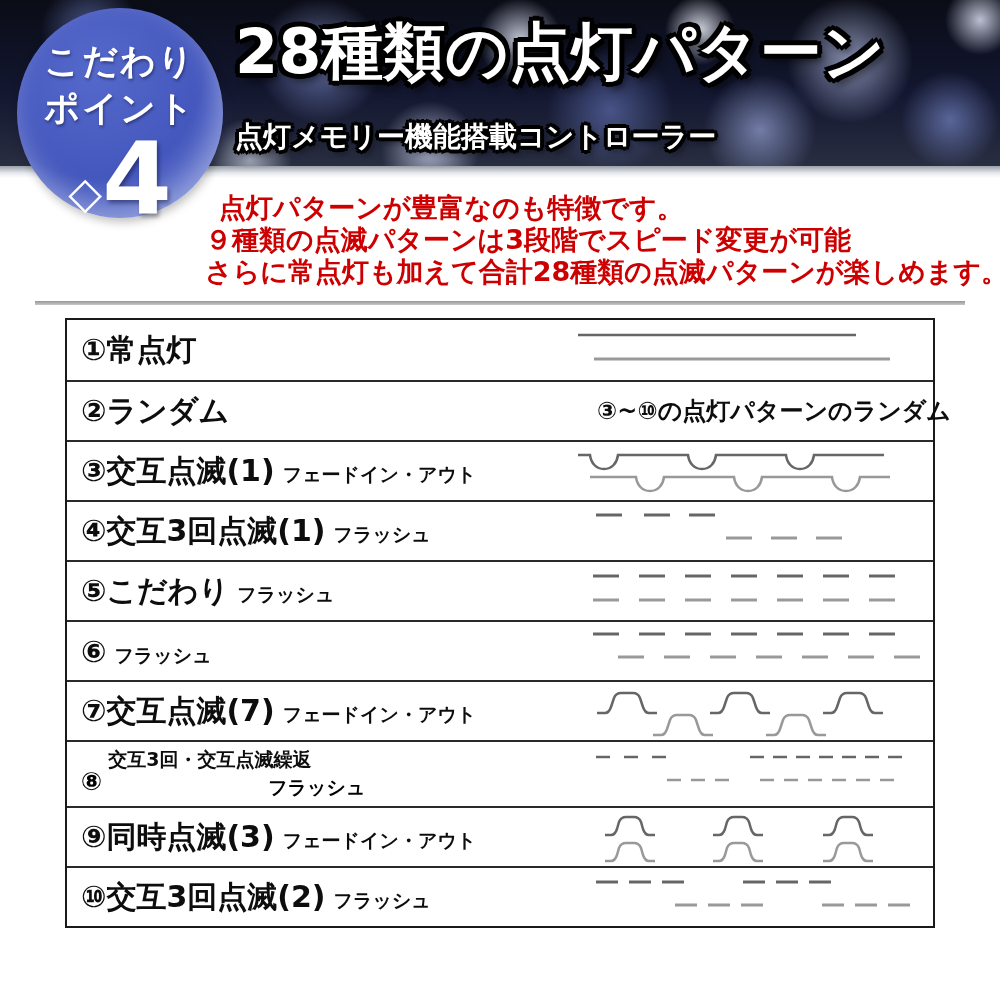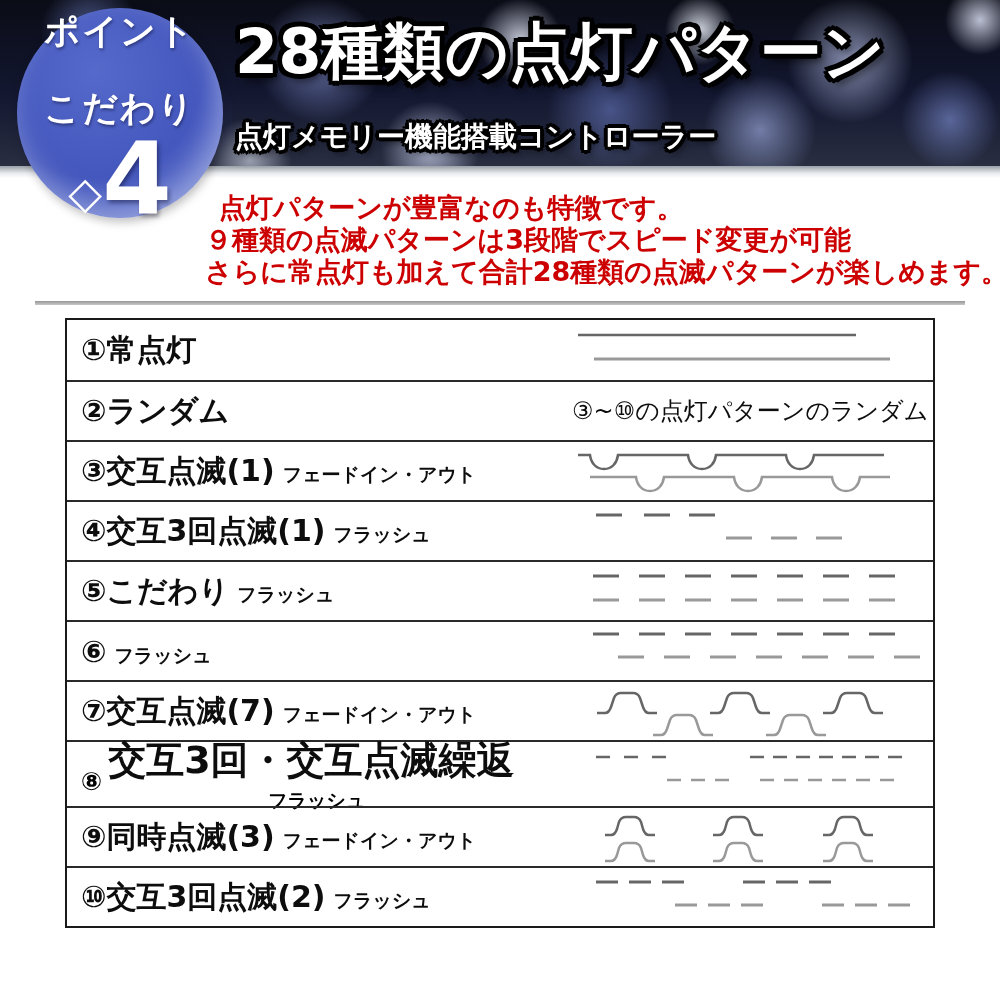--- a/index.html
+++ b/index.html
@@ -65,25 +65,25 @@
   
   .ptable { position:absolute; left:65px; top:318px; width:870px; border:2px solid #1a1a1a;
     background:#fff; display:flex; flex-direction:column; }
   .prow { position:relative; height:60px; display:flex; align-items:center; padding-left:14px; }
   .prow + .prow { border-top:2px solid #2a2a2a; }
   .prow.tall { height:66px; }
   .lab { display:flex; align-items:baseline; white-space:nowrap; }
   .num, .nam { font-size:30px; font-weight:bold; color:#0d0d0d; }
   .sub { font-size:19px; font-weight:bold; color:#0d0d0d; margin-left:8px; }
   .wave { position:absolute; left:505px; top:1px; width:360px; height:58px; }
-  .rand-note { position:absolute; left:505px; top:0; height:100%; display:flex; align-items:center;
-    font-size:24px; font-weight:normal; color:#0d0d0d; white-space:nowrap; }
+  .rand-note { position:absolute; left:530px; top:0; height:100%; display:flex; align-items:center;
+    font-size:24px; font-weight:bold; color:#0d0d0d; white-space:nowrap; }
   .row8-wrap { display:flex; align-items:center; }
   .row8-wrap .num8 { font-size:25px; font-weight:bold; margin-right:6px; margin-top:14px; }
-  .row8-col .nam { font-size:38px; }
+  .row8-col .nam { font-size:19px; }
   .row8-col .sub8 { font-size:19px; font-weight:bold; margin-left:160px; margin-top:2px; }
 
   
   .footer-note { position:absolute; left:62px; top:936px; font-size:28px; font-weight:bold;
     color:#cc0000; white-space:nowrap; }
 
   svg { display:block; }
 </style>
 </head>
 <body>
@@ -91,22 +91,22 @@
 <div class="stage">
 
   <div class="header-band"></div>
   <div class="header-floor"></div>
   <div class="header-text">
     <div class="title">28種類の点灯パターン</div>
     <div class="subtitle">点灯メモリー機能搭載コントローラー</div>
   </div>
 
   <div class="badge">
+    <div class="badge-line first">こだわり</div>
     <div class="badge-line">ポイント</div>
-    <div class="badge-line first">こだわり</div>
     <div class="badge-num-row">
       <span class="badge-diamond">◇</span>
       <span class="badge-number">4</span>
     </div>
   </div>
 
   <div class="intro">
     <div class="l1">点灯パターンが豊富なのも特徴です。</div>
     <div>９種類の点滅パターンは3段階でスピード変更が可能</div>
     <div>さらに常点灯も加えて合計28種類の点滅パターンが楽しめます。</div>

